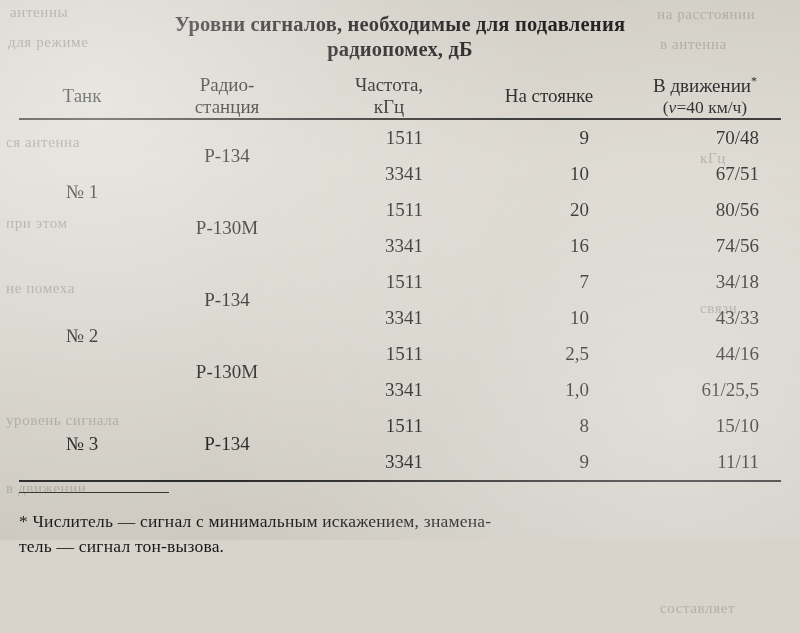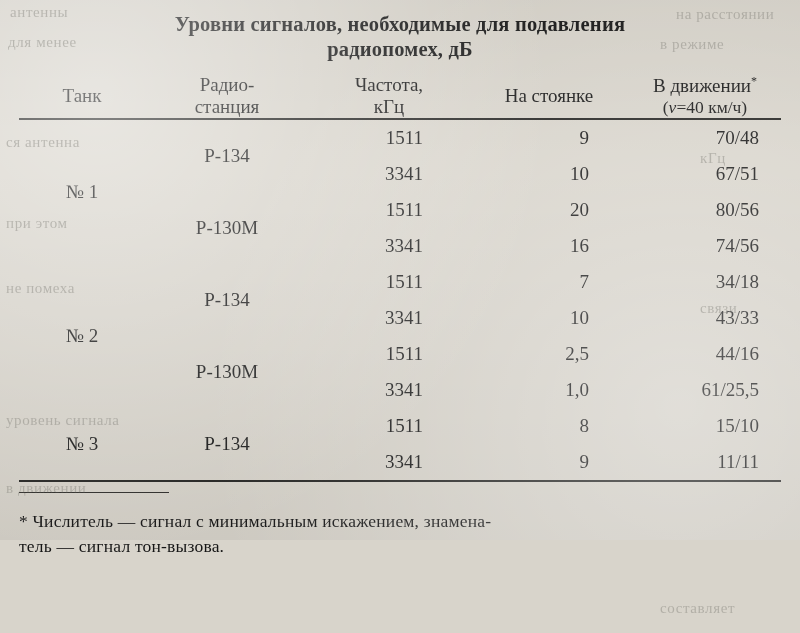--- a/index.html
+++ b/index.html
@@ -133,23 +133,23 @@
   .fn-wrap { width: 762px; margin: 0 auto; }
 </style>
 </head>
 <body>
 
 <div class="sheet">
 
   <div class="page-noise"></div>
 
   <div class="ghost" style="left:10px; top:4px;">антенны</div>
-  <div class="ghost" style="left:8px;  top:34px;">для менее</div>
-  <div class="ghost" style="left:676px;top:6px;">на расстоянии</div>
-  <div class="ghost" style="left:660px;top:36px;">в режиме</div>
+  <div class="ghost" style="left:8px;  top:34px;">для режиме</div>
+  <div class="ghost" style="left:657px;top:6px;">на расстоянии</div>
+  <div class="ghost" style="left:660px;top:36px;">в антенна</div>
   <div class="ghost" style="left:6px;  top:134px;">ся антенна</div>
   <div class="ghost" style="left:6px;  top:215px;text-align:right;">при этом</div>
   <div class="ghost" style="left:6px;  top:280px;">не помеха</div>
   <div class="ghost" style="left:700px;top:150px;">кГц</div>
   <div class="ghost" style="left:700px;top:300px;">связи</div>
   <div class="ghost" style="left:6px;  top:412px;">уровень сигнала</div>
   <div class="ghost" style="left:6px;  top:480px;">в движении</div>
   <div class="ghost" style="left:660px;top:600px;">составляет</div>
 
   <div class="title">

